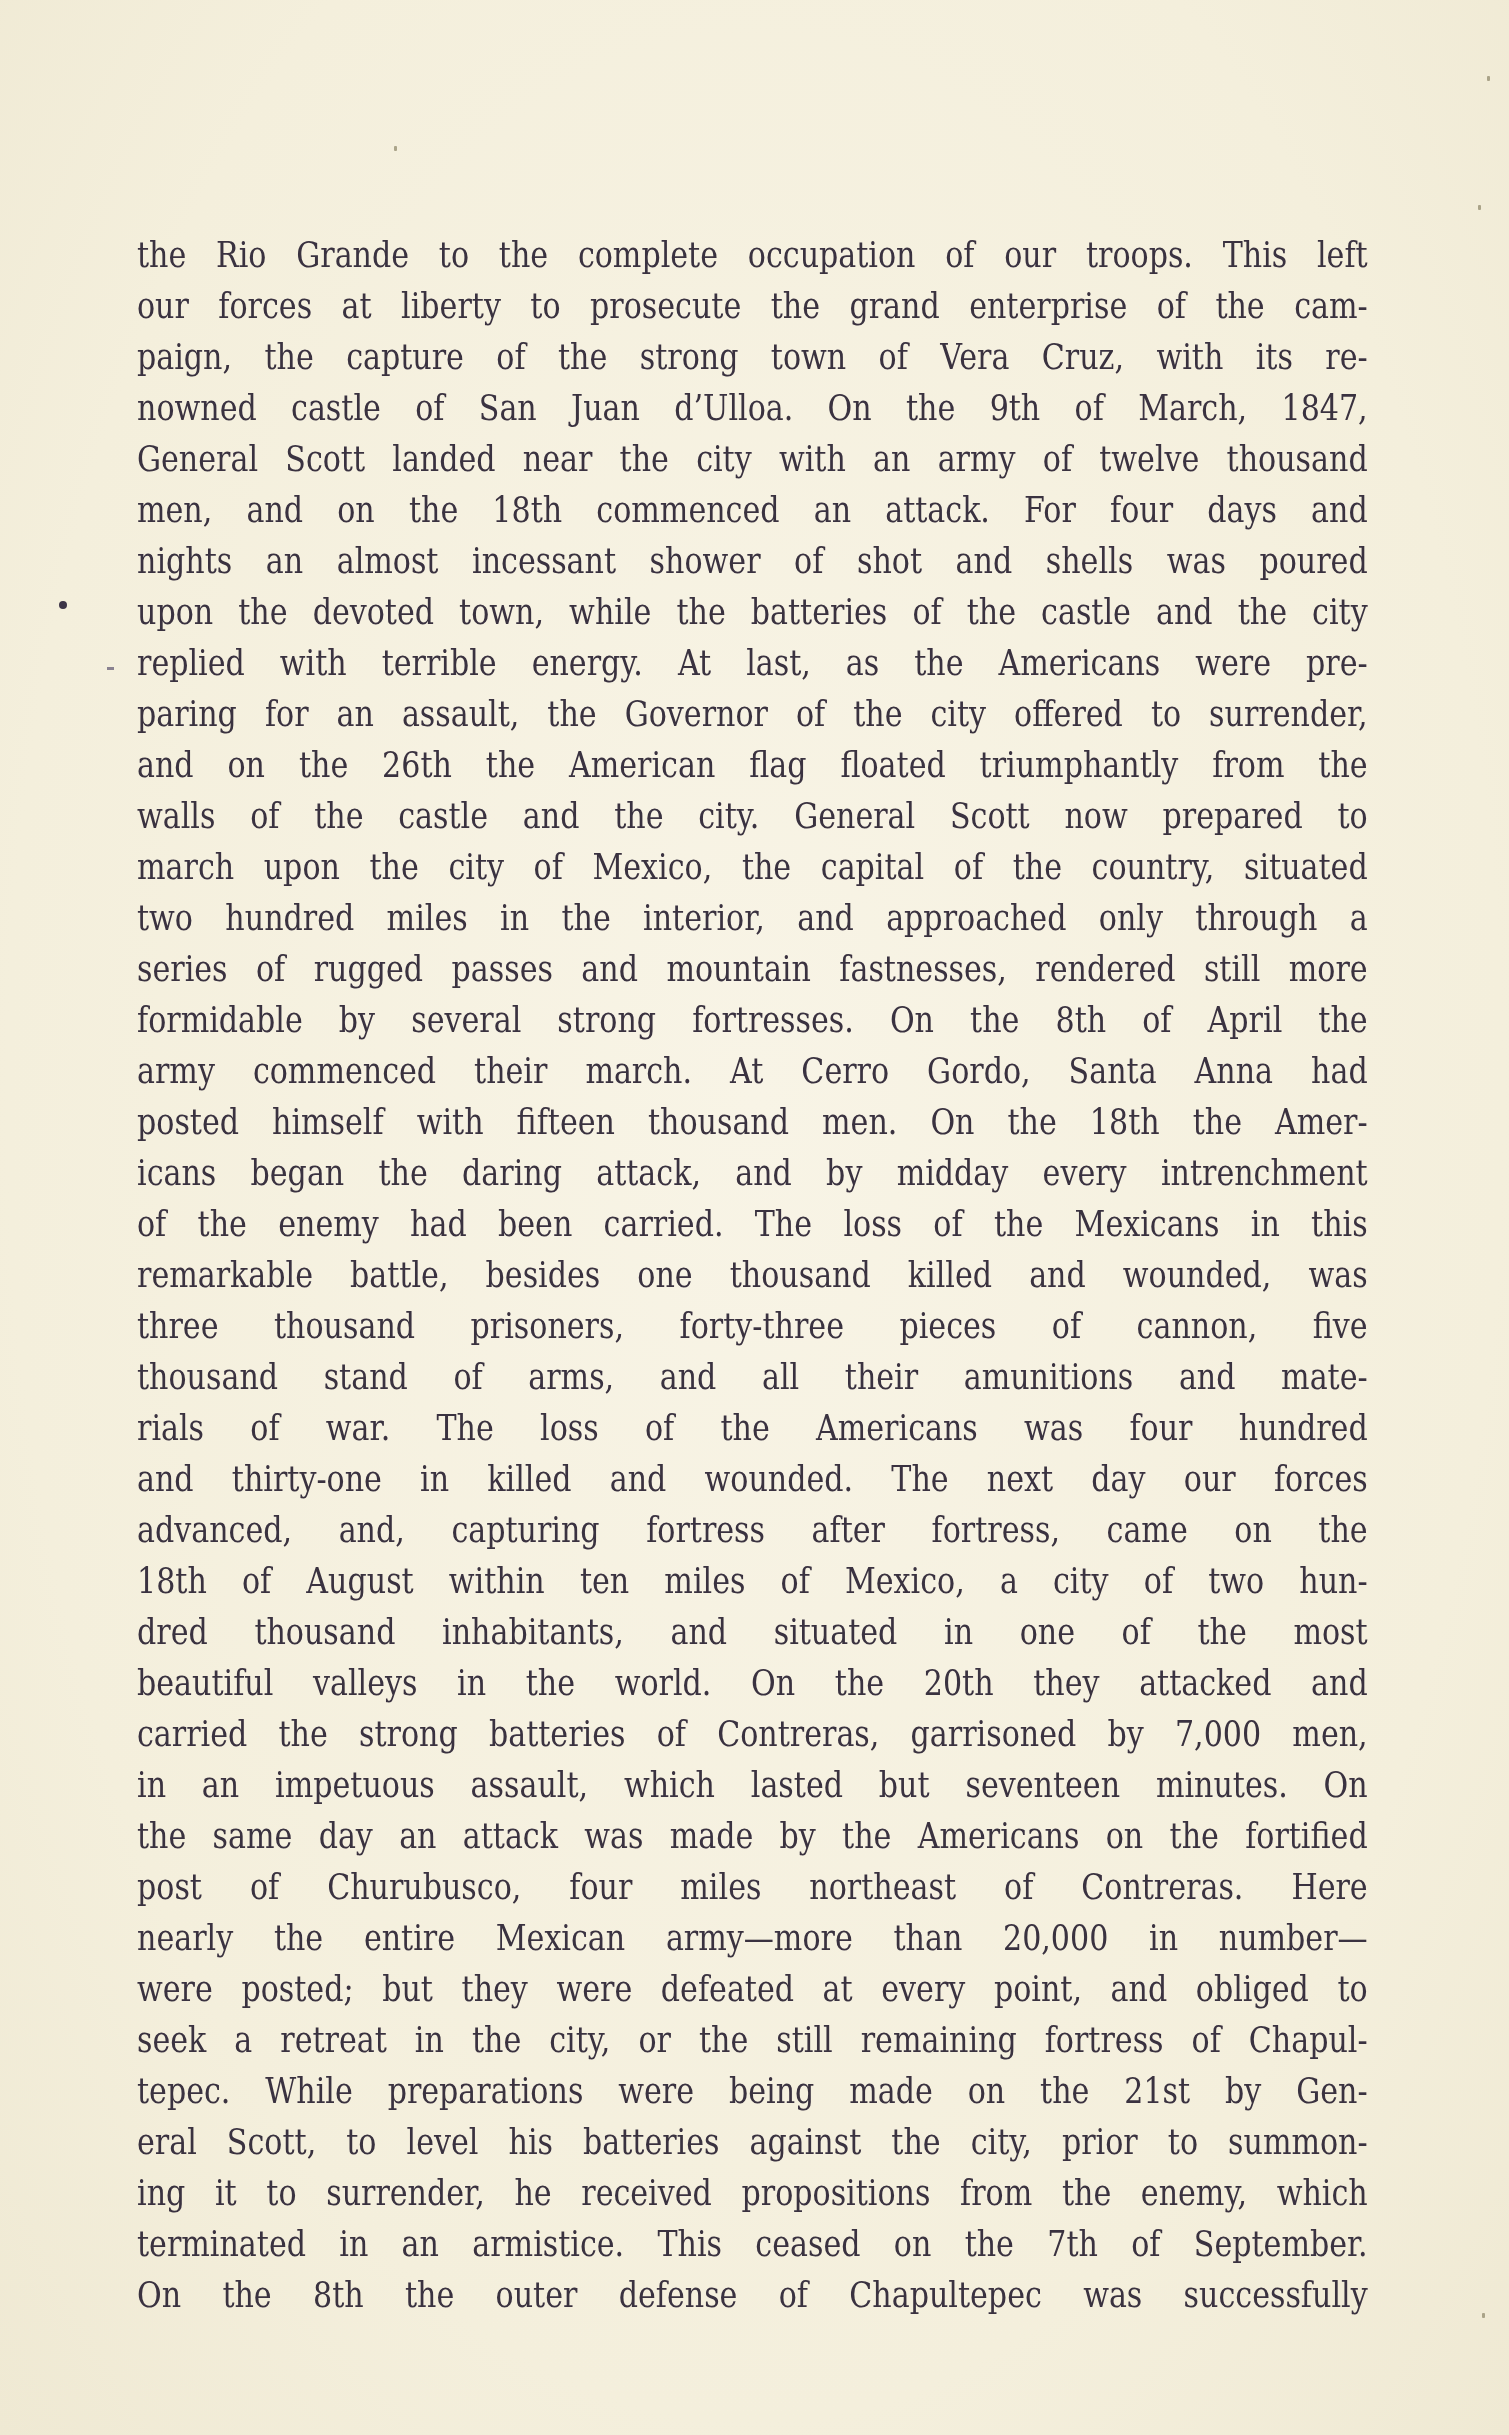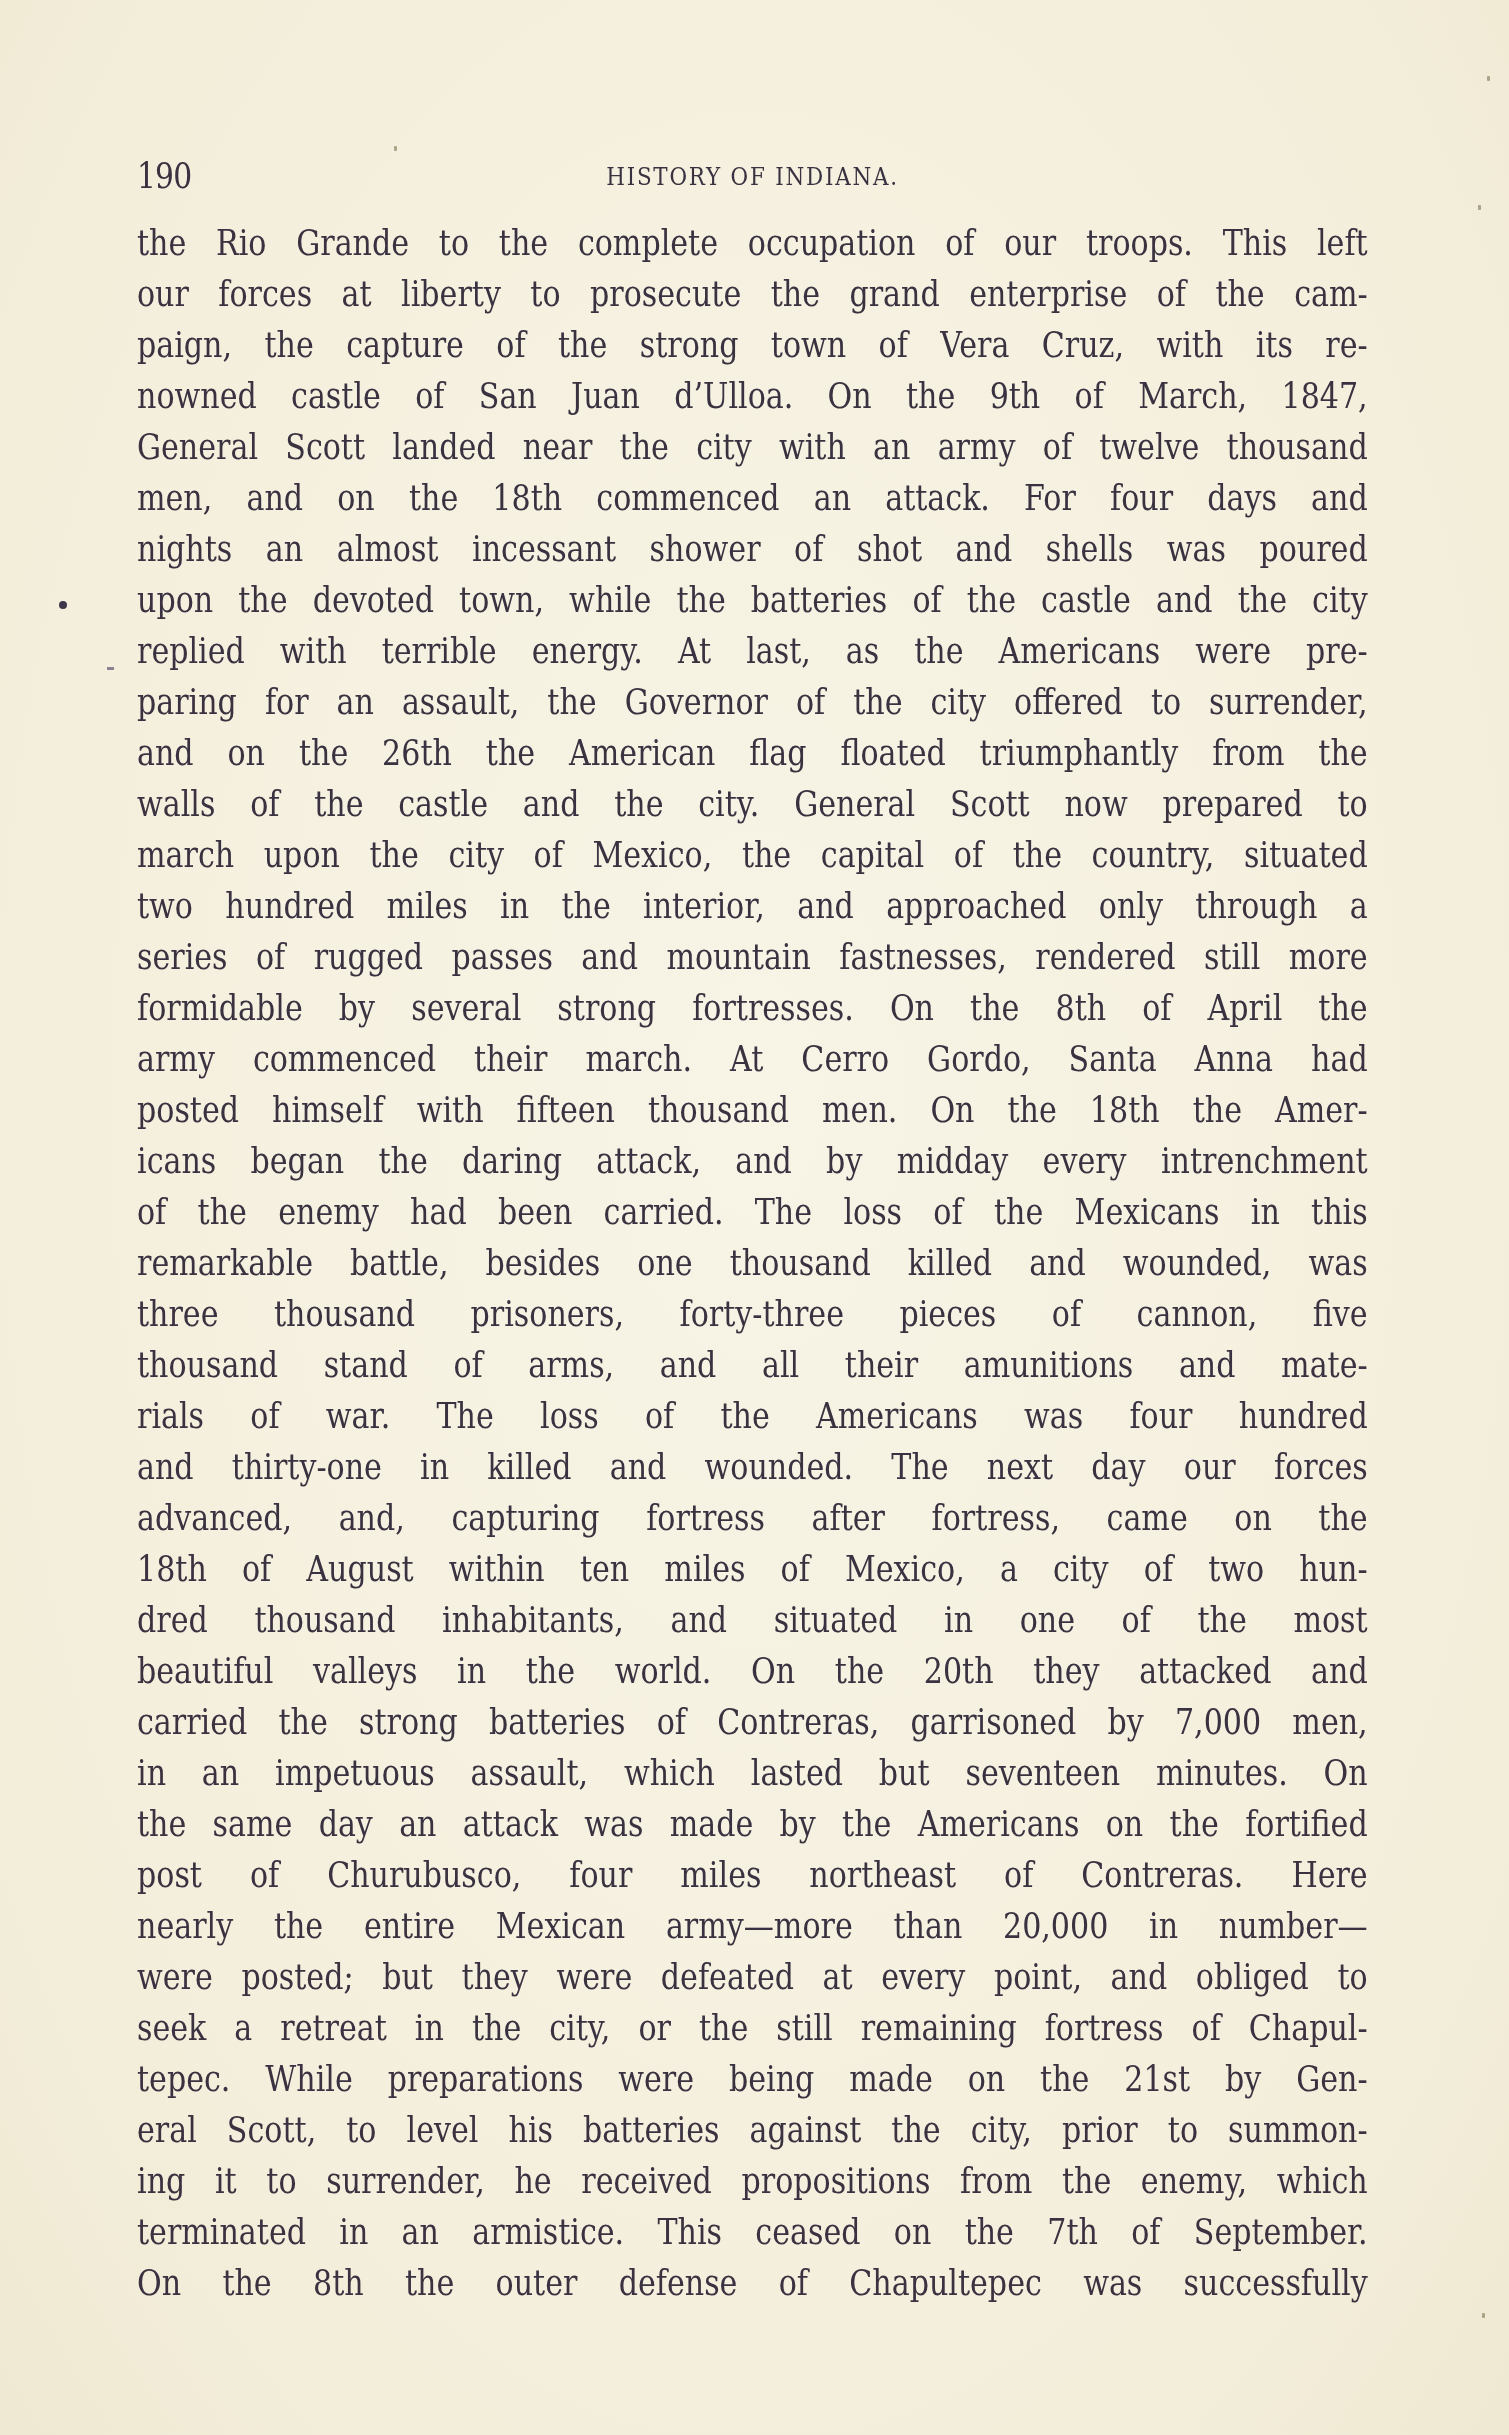--- a/index.html
+++ b/index.html
@@ -43,21 +43,21 @@
       right: 0;
       top: 5.9px;
       text-align: center;
       font-size: 24.4px;
       letter-spacing: 2px;
       text-transform: uppercase;
       transform: scaleX(0.88);
     }
     .body-text {
       position: absolute;
-      top: 218px;
+      top: 230px;
       left: 137px;
       width: 1231px;
     }
     .line {
       display: block;
       height: 51px;
       line-height: 51px;
       font-size: 35px;
       white-space: nowrap;
       text-align: justify;
@@ -86,24 +86,20 @@
       background: #8c8466;
       border-radius: 1px;
       opacity: 0.7;
     }
   </style>
 </head>
 <body>
 
 <div class="page">
 
-  <div class="running-head">
-    <span class="page-number">190</span>
-    <div class="running-title">HISTORY OF INDIANA.</div>
-  </div>
 
   <div class="body-text" id="body-text">
       <span class="line">the Rio Grande to the complete occupation of our troops.  This left</span>
       <span class="line">our forces at liberty to prosecute the grand enterprise of the cam-</span>
       <span class="line">paign, the capture of the strong town of Vera Cruz, with its re-</span>
       <span class="line">nowned castle of San Juan d’Ulloa.  On the 9th of March, 1847,</span>
       <span class="line">General Scott landed near the city with an army of twelve thousand</span>
       <span class="line">men, and on the 18th commenced an attack.  For four days and</span>
       <span class="line">nights an almost incessant shower of shot and shells was poured</span>
       <span class="line">upon the devoted town, while the batteries of the castle and the city</span>

